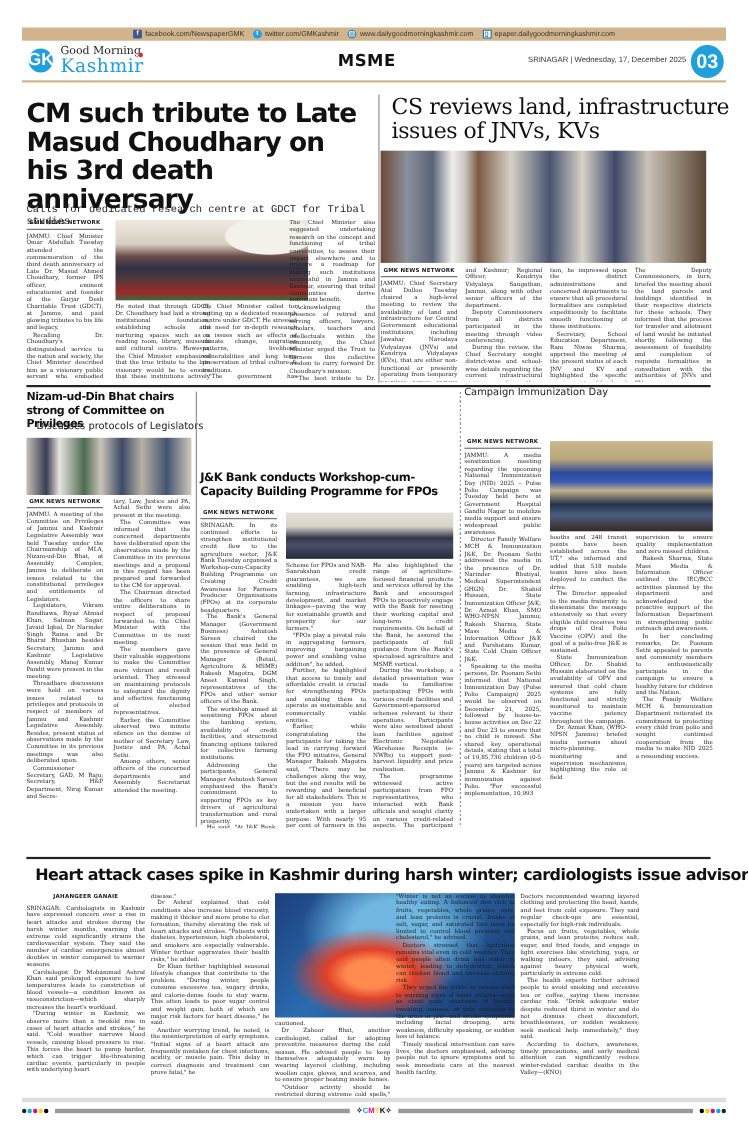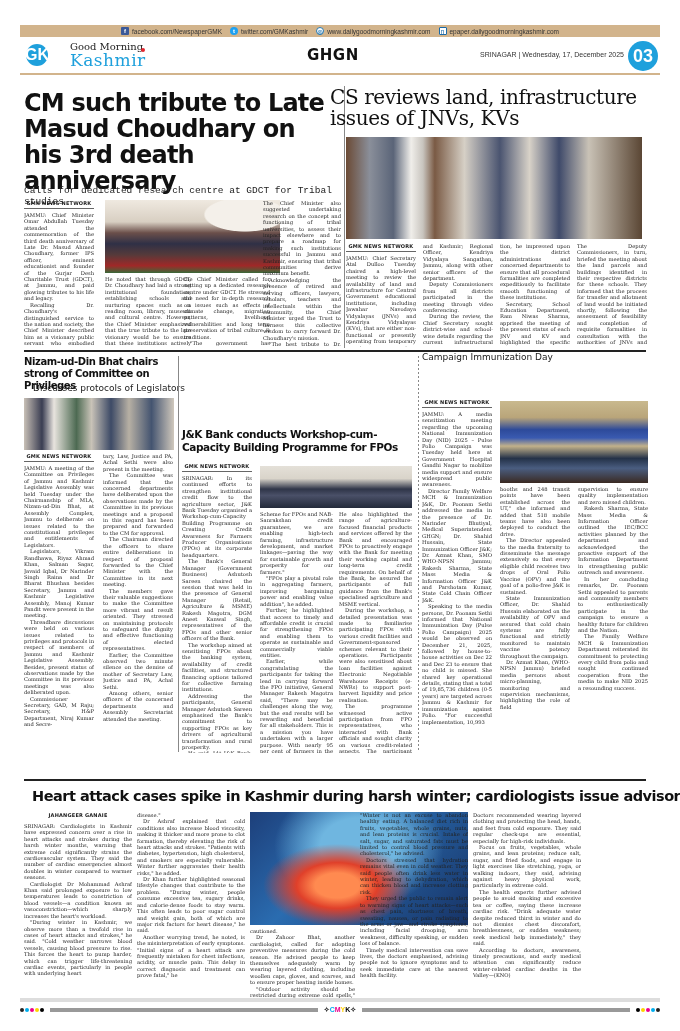--- a/index.html
+++ b/index.html
@@ -13,21 +13,21 @@
   .social-item { display: flex; align-items: center; gap: 3px; white-space: nowrap; }
   .sicon { width: 8px; height: 8px; display: inline-flex; align-items: center; justify-content: center; font-size: 6px; color: #fff; border-radius: 1px; font-weight: bold; }
   .sicon.fb { background: #3b5998; }
   .sicon.tw { background: #1da1f2; border-radius: 50%; }
   .sicon.web { background: #fff; border: 1px solid #2a7ab0; border-radius: 50%; color: #2a7ab0; }
   .sicon.ep { background: #fff; border: 1px solid #1a6aa8; color: #1a6aa8; }
 
   
   .masthead { position: absolute; left: 0; top: 37px; width: 640px; height: 38px; display: flex; align-items: center; border-bottom: 2px solid #d2b48c; }
   .logo-circle { width: 22px; height: 22px; border-radius: 50%; background: #1ea0dc; color: #fff; display: flex; align-items: center; justify-content: center; font-family: "Liberation Sans", sans-serif; font-size: 16px; font-weight: bold; margin-left: 6px; }
-  .logo-text { margin-left: 22px; line-height: 1; }
+  .logo-text { margin-left: 7px; line-height: 1; }
   .logo-top { font-family: "DejaVu Serif", serif; font-size: 10px; color: #222; }
   .logo-bottom { font-family: "DejaVu Serif", serif; font-size: 17px; color: #1ea0dc; font-weight: normal; letter-spacing: 0.5px; position: relative; }
   .logo-dot { position: absolute; width: 4px; height: 4px; background: #e3262f; border-radius: 50%; right: 1px; top: -4px; }
   .section-name { position: absolute; left: 287px; top: 9px; font-family: "DejaVu Sans", sans-serif; font-size: 15px; font-weight: bold; color: #111; letter-spacing: 0.5px; }
   .dateline { position: absolute; right: 36px; top: 14px; font-family: "Liberation Sans", sans-serif; font-size: 7px; color: #333; }
   .page-num { position: absolute; right: 2px; top: 4px; width: 30px; height: 30px; border-radius: 50%; background: #1ea0dc; color: #fff; font-family: "Liberation Sans", sans-serif; font-weight: bold; font-size: 18px; display: flex; align-items: center; justify-content: center; }
 
   
   .byline { font-family: "DejaVu Sans", sans-serif; font-size: 5px; font-weight: bold; border-bottom: 1px solid #666; padding-bottom: 2px; margin-bottom: 3px; text-align: center; letter-spacing: 0.2px; }
   .body-text { font-family: "DejaVu Serif", serif; font-size: 5.2px; line-height: 6.4px; text-align: justify; color: #222; }
@@ -82,21 +82,21 @@
       <span>epaper.dailygoodmorningkashmir.com</span>
     </span>
   </div>
 
   <div class="masthead">
     <div class="logo-circle">GK</div>
     <div class="logo-text">
       <div class="logo-top">Good Morning</div>
       <div class="logo-bottom"><span>Kashmir</span><span class="logo-dot"></span></div>
     </div>
-    <div class="section-name">GHGN</div>
+    <div class="section-name">MSME</div>
     <div class="dateline">SRINAGAR  |  Wednesday, 17, December 2025</div>
     <div class="page-num">03</div>
   </div>
 
   <div class="h1-cm" style="left:4px;">CM such tribute to Late Masud Choudhary on his 3rd death anniversary</div>
   <div class="sub-cm" style="left:4px;">Calls for dedicated research centre at GDCT for Tribal studies</div>
 
   <div class="col" style="left:4px; top:200px; width:70px; height:145px;">
     <div class="byline">GMK NEWS NETWORK</div>
     <div class="body-text">
@@ -123,21 +123,21 @@
   <div class="col" style="left:243px; top:200px; width:78px; height:146px;">
     <div class="body-text">
       <p>The Chief Minister also suggested undertaking research on the concept and functioning of tribal universities, to assess their impact elsewhere and to prepare a roadmap for making such institutions successful in Jammu and Kashmir, ensuring that tribal communities derive maximum benefit.</p>
       <p>Acknowledging the presence of retired and serving officers, lawyers, scholars, teachers and intellectuals within the community, the Chief Minister urged the Trust to harness this collective wisdom to carry forward Dr. Choudhary's mission.</p>
       <p>"The best tribute to Dr. Masud Ahmed Choudhary would be to fulfil, with our own hands, the purpose for which he established this institution—so that his community benefits and people's lives change," he said, while thanking the organizers for inviting him to the commemoration.</p>
     </div>
   </div>
 
   <div class="vrule" style="left:324px; top:86px; height:262px;"></div>
 
-  <div class="h1-cs" style="left:310px;">CS reviews land, infrastructure issues of JNVs, KVs</div>
+  <div class="h1-cs" style="left:336px;">CS reviews land, infrastructure issues of JNVs, KVs</div>
   <div class="photo" style="left:326px; top:137px; width:296px; height:102px; background: linear-gradient(90deg, #6b4a35 0%, #8a8f9a 8%, #5a6478 16%, #f0eeea 22%, #c8c4be 26%, #7a5a44 30%, #d6d0c6 40%, #4a5470 52%, #d8d2c8 62%, #3f4a6a 72%, #c9c2b6 82%, #5a4634 100%);"></div>
 
   <div class="col" style="left:326px; top:243px; width:70px; height:104px;">
     <div class="byline">GMK NEWS NETWORK</div>
     <div class="body-text">
       <p>JAMMU: Chief Secretary Atal Dulloo Tuesday chaired a high-level meeting to review the availability of land and infrastructure for Central Government educational institutions, including Jawahar Navodaya Vidyalayas (JNVs) and Kendriya Vidyalayas (KVs), that are either non-functional or presently operating from temporary premises across various districts of Jammu and Kashmir.</p>
 
     </div>
   </div>
   <div class="col" style="left:403px; top:243px; width:70px; height:104px;">

